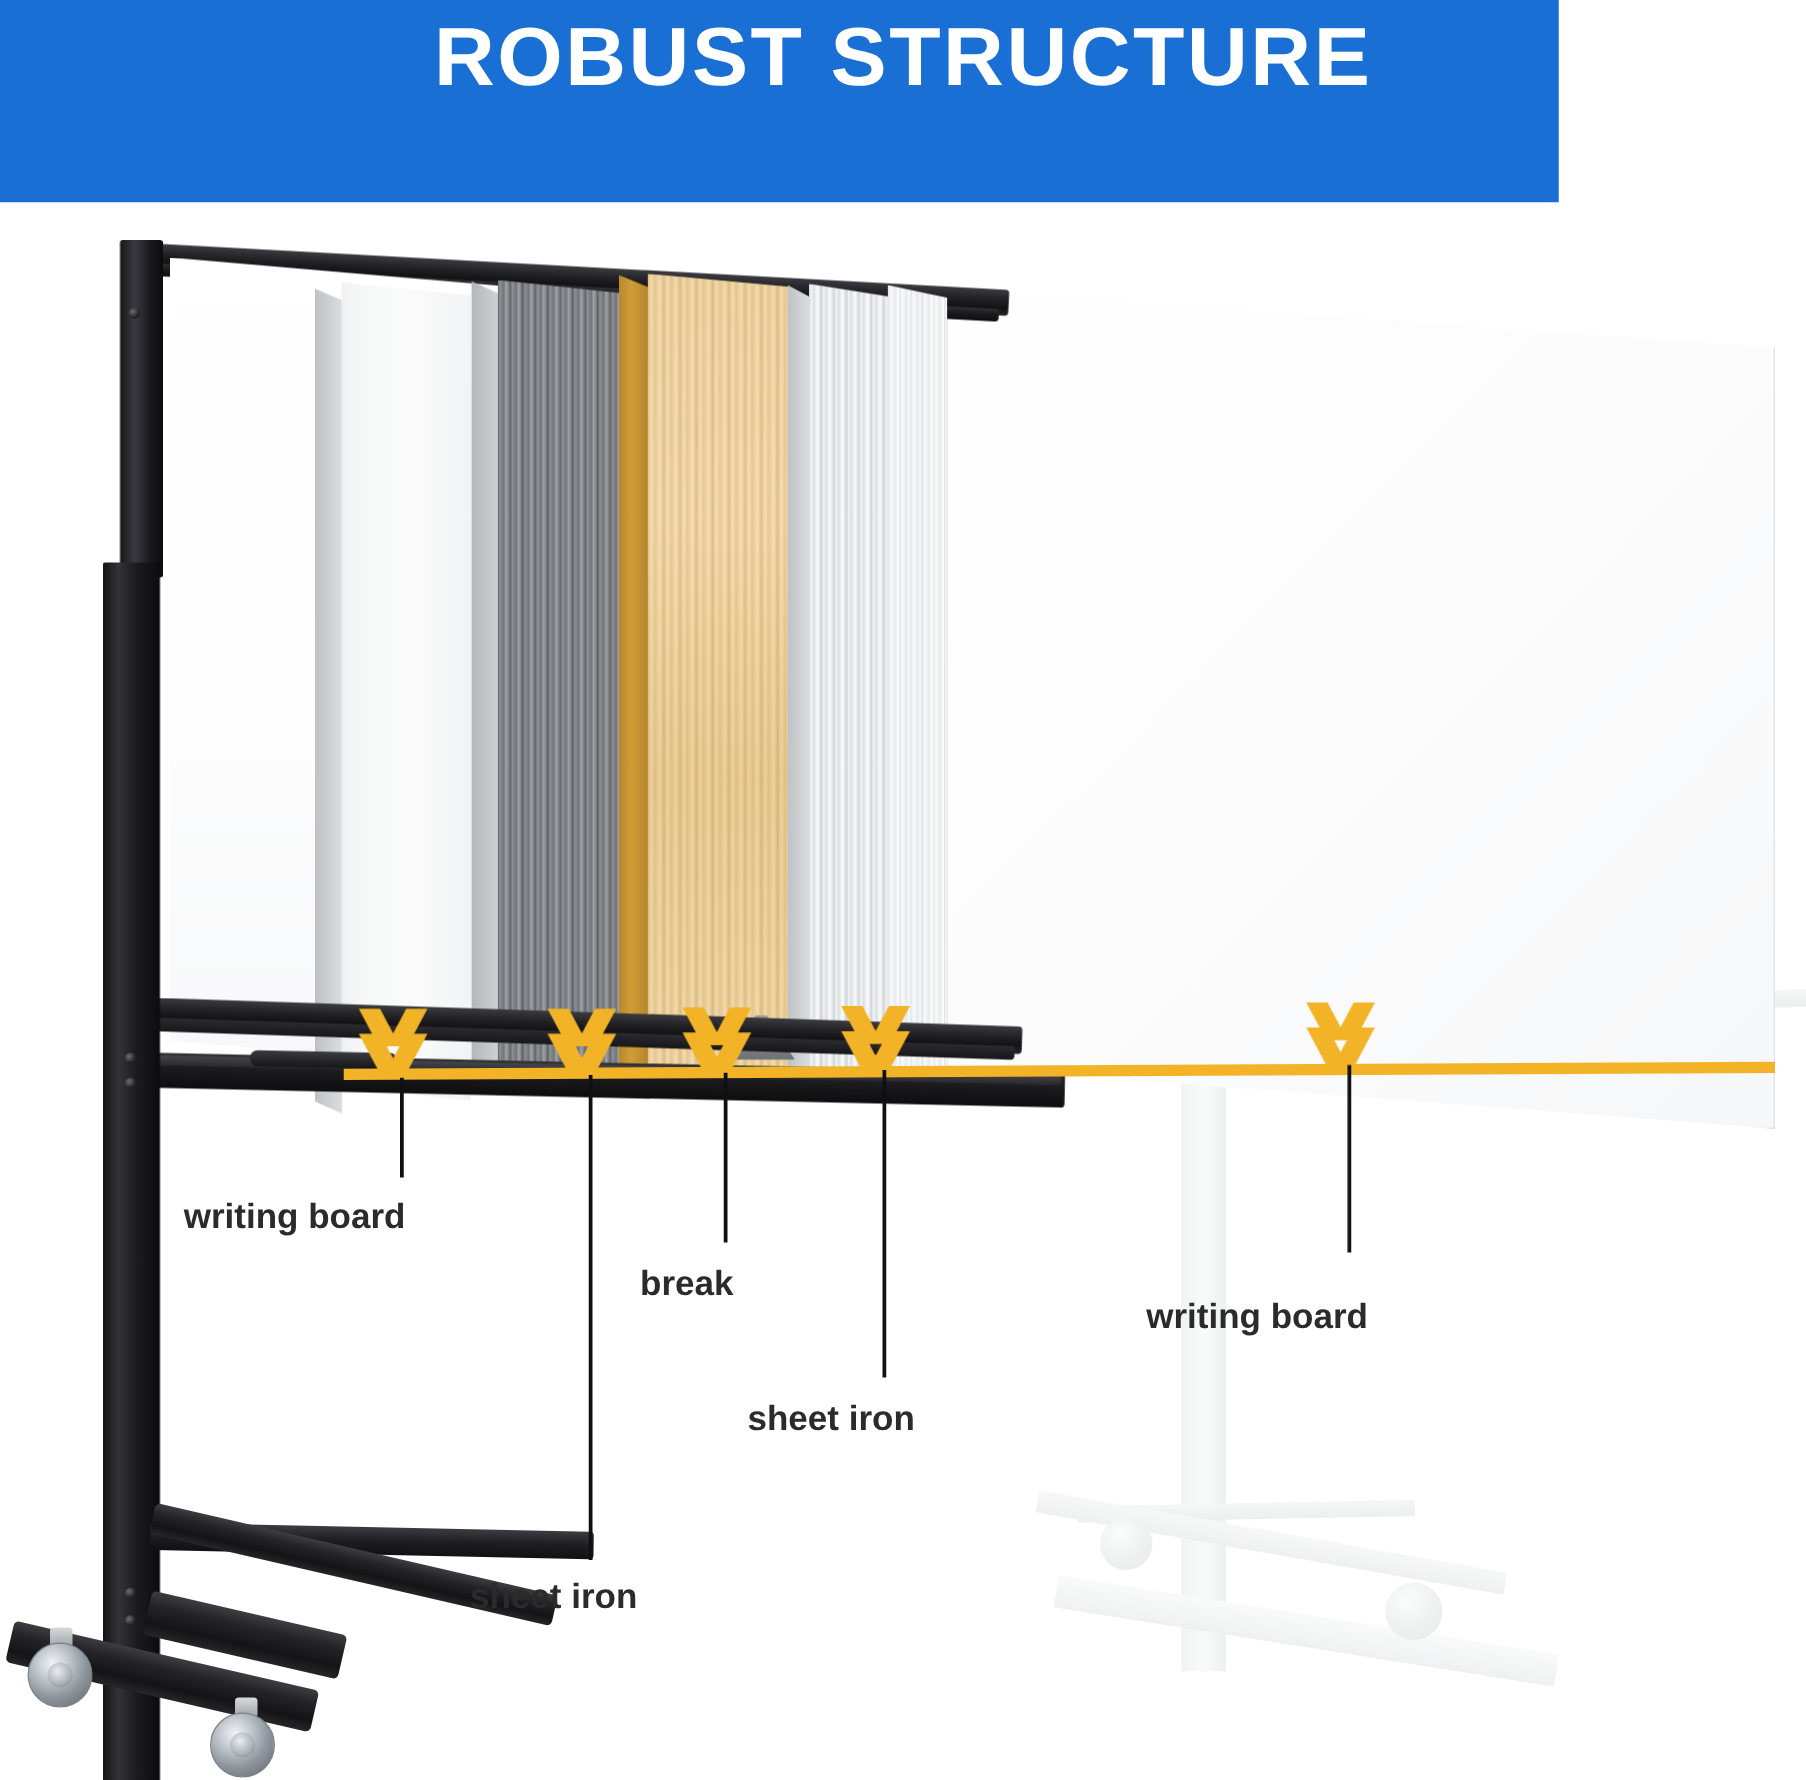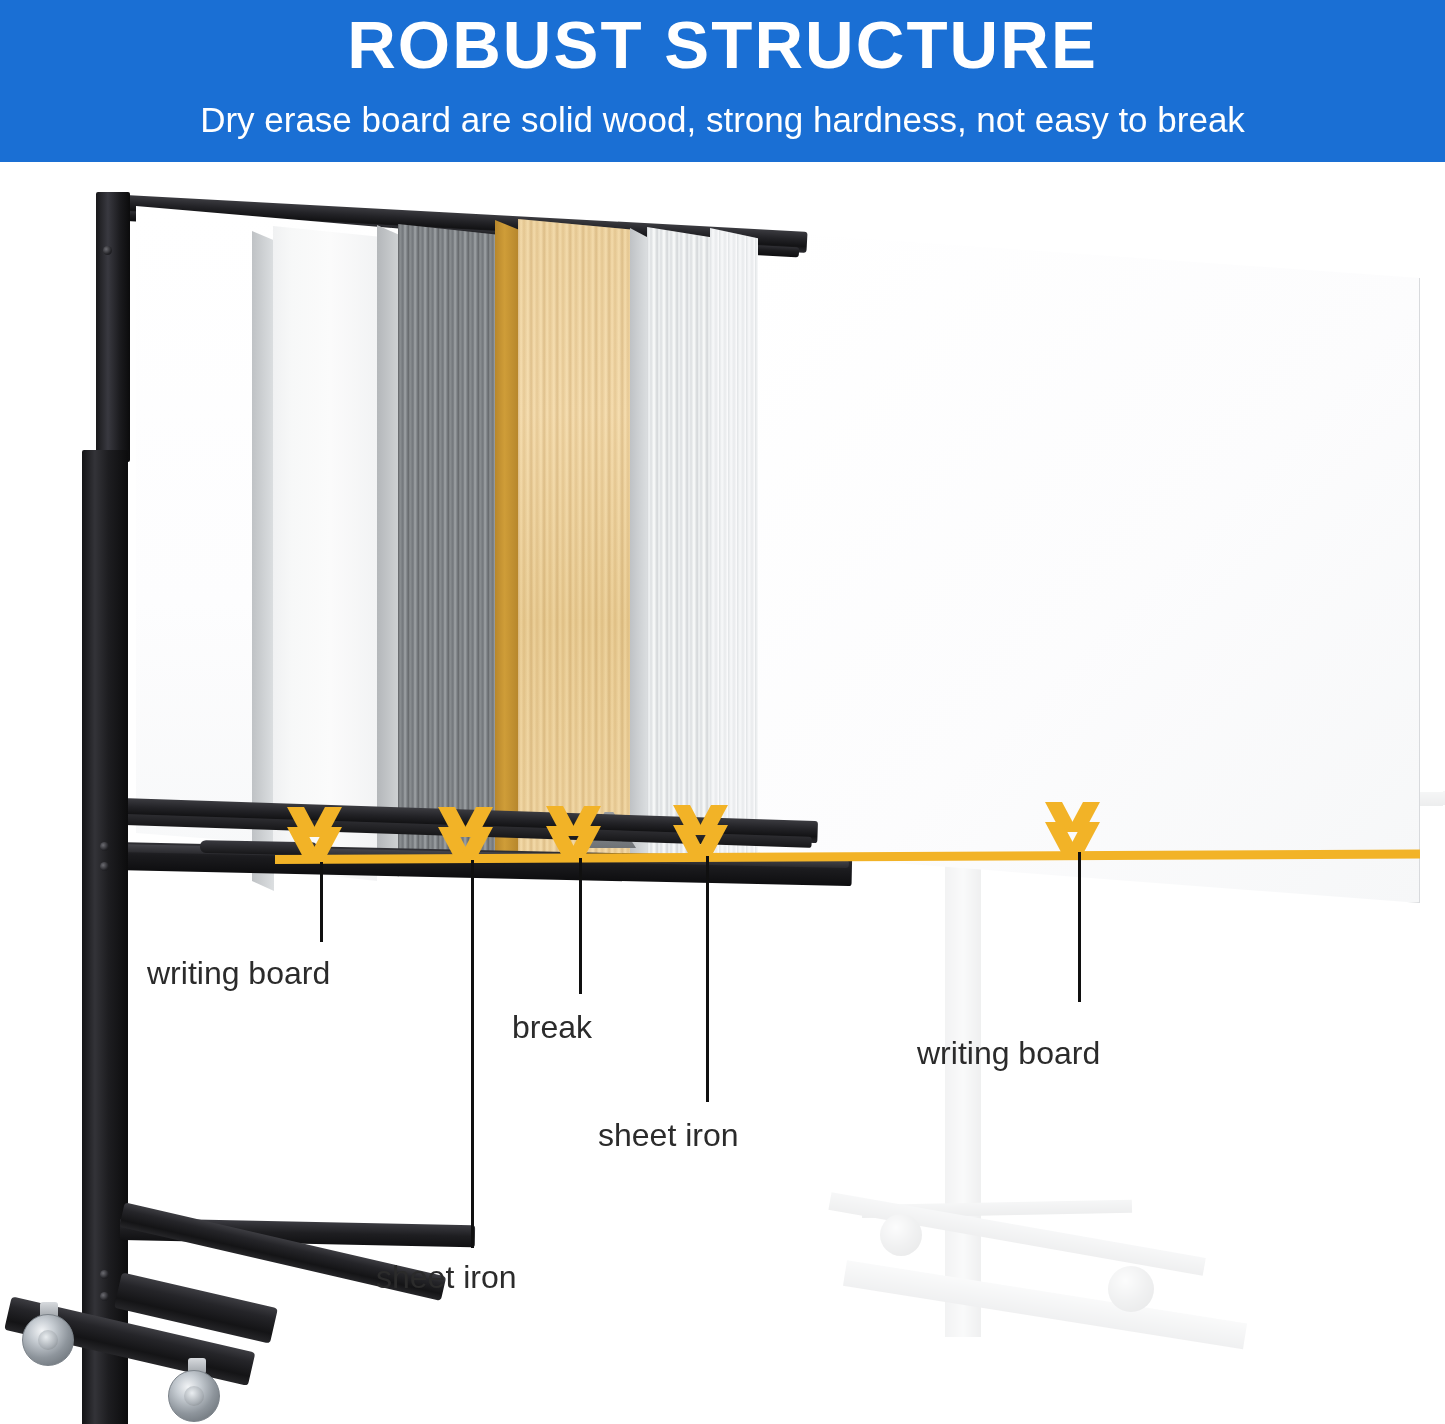--- a/index.html
+++ b/index.html
@@ -15,21 +15,21 @@
     width: 1445px;
     height: 1424px;
     background: #ffffff;
     overflow: hidden;
   }
 
   
   #banner {
     position: absolute;
     left: 0; top: 0;
-    width: 1445px;
+    width: 1247px;
     height: 162px;
     background: #1a6fd4;
     overflow: hidden;
   }
   #banner-title {
     position: absolute;
     left: 0; top: 6px;
     width: 1445px;
     text-align: center;
     color: #ffffff;
@@ -244,42 +244,41 @@
   .leader {
     position: absolute;
     width: 3px;
     background: #101010;
   }
 
   
   .label {
     position: absolute;
     color: #2b2b2b;
-    font-size: 32px;
+    font-size: 28px;
     line-height: 50px;
     white-space: nowrap;
-    font-weight: normal;
+    font-weight: bold;
   }
 
   
   .tray {
     position: absolute;
     transform-origin: 0 50%;
     border-radius: 3px;
     background: linear-gradient(to bottom,#2c2c30,#171719);
   }
 </style>
 </head>
 <body>
 
 <div id="page">
 
   <div id="banner">
     <div id="banner-title">ROBUST STRUCTURE</div>
-    <div id="banner-subtitle">Dry erase board are solid wood, strong hardness, not easy to break</div>
   </div>
 
   <div id="stage">
 
     <div class="ghost">
 
       <div class="ghost-part" style="left:945px; top:630px; width:36px; height:545px;
                   background:linear-gradient(to right,#d3d5d7,#eceeef,#c8cacc);"></div>
 
       <div class="ghost-part" style="left:700px; top:636px; width:745px; height:14px;

